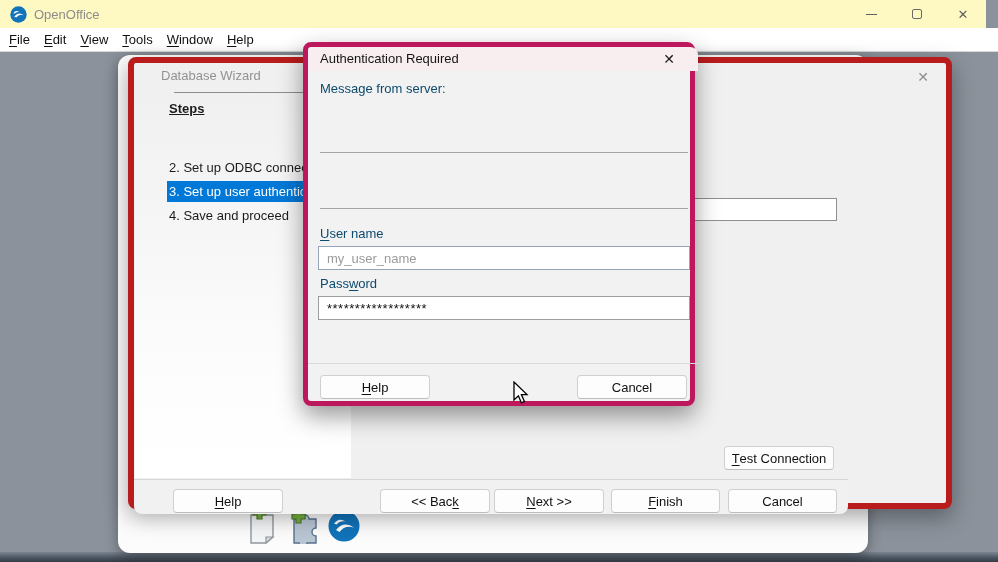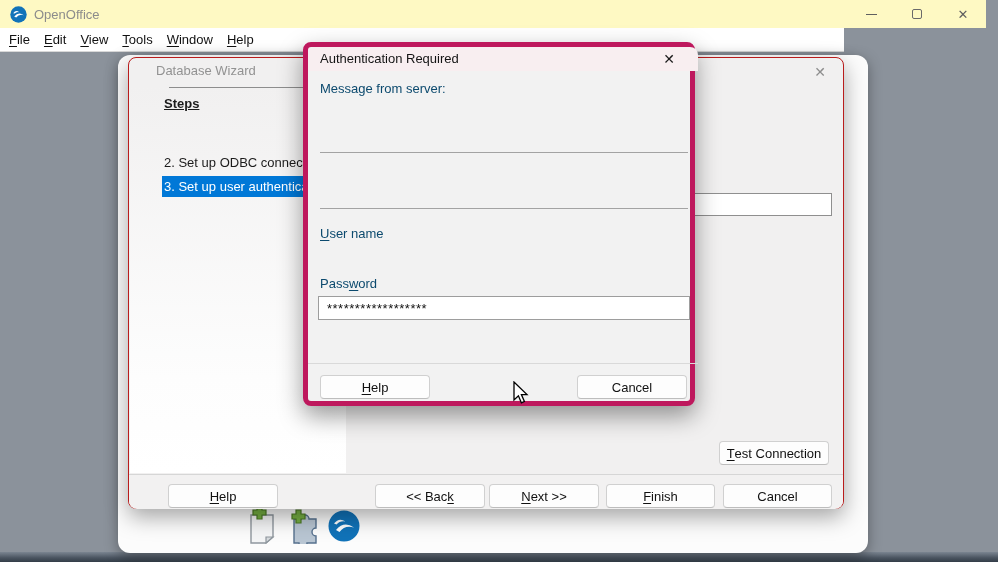--- a/index.html
+++ b/index.html
@@ -12,34 +12,34 @@
   
   .titlebar { position:absolute; left:0; top:0; width:986px; height:28px;
     background:#fef9c3; display:flex; align-items:center; }
   .titlebar .app-title { color:#8c8c8c; margin-left:7px; }
   .logo16 { margin-left:10px; width:17px; height:17px; }
   .wincontrols { position:absolute; right:0; top:0; height:28px; display:flex; }
   .wc { width:46px; height:28px; display:flex; align-items:center; justify-content:center; }
   .glyph-min { width:11px; height:0; border-top:1px solid #5f5f5f; }
   .glyph-max { width:10px; height:10px; border:1px solid #6a6a6a; border-radius:2px; }
   .glyph-x  { color:#5f5f5f; font-size:13px; line-height:1; }
-  .menubar { position:absolute; left:0; top:28px; width:844px; height:24px;
+  .menubar { position:absolute; left:0; top:28px; width:998px; height:24px;
     background:#ffffff; border-bottom:1px solid #d8d8d8; display:flex; align-items:center; padding-left:2px; }
   .menu-item { padding:3px 7px; color:#111; }
   .mn { text-decoration:underline; text-underline-offset:2px; }
   
   .desktop { position:absolute; left:0; top:52px; width:998px; height:510px; background:#8b929b; }
   .bottom-strip { position:absolute; left:0; top:500px; width:998px; height:10px;
     background:linear-gradient(#7b8591, #49535f 60%, #333d48); }
   .backwin { position:absolute; left:118px; top:3px; width:750px; height:498px;
     background:#fcfcfc; border-radius:12px; box-shadow:0 4px 14px rgba(0,0,0,.35); z-index:1; }
   .bg-icon { position:absolute; z-index:2; }
   
-  .wizard { position:absolute; left:128px; top:5px; width:716px; height:452px; z-index:3;
-    background:#f1f0f0; border:1px solid #b91c1c; border-radius:8px;
+  .wizard { position:absolute; left:128px; top:5px; width:824px; height:452px; z-index:3;
+    background:#f1f0f0; border:6px solid #b91c1c; border-radius:8px;
     box-shadow:0 8px 22px rgba(0,0,0,.35); }
   .wizard-title { position:absolute; left:27px; top:5px; color:#929292; }
   .dlg-close { position:absolute; width:26px; height:20px; display:flex; align-items:center;
     justify-content:center; font-size:14px; line-height:1; }
   .wizard .dlg-close { right:10px; top:4px; color:#8d8d8d; }
   .steps-pane { position:absolute; left:1px; top:29px; width:216px; height:386px;
     background:linear-gradient(#f1f0f0, #fdfdfd 75%, #ffffff); }
   .steps-header-line { position:absolute; left:40px; top:29px; width:170px; height:0; border-top:1px solid #8d8d8d; }
   .steps-heading { position:absolute; left:35px; top:38px; font-weight:bold; text-decoration:underline; }
   .step-row { position:absolute; left:33px; width:182px; height:21px; line-height:21px; padding-left:2px; }
@@ -135,20 +135,21 @@
     <div class="wizard">
       <span class="wizard-title">Database Wizard</span>
       <div class="dlg-close">
           <span>✕</span>
         </div>
       <div class="steps-pane"></div>
       <div class="steps-header-line"></div>
       <span class="steps-heading">Steps</span>
       <div class="step-row" style="top:94px;"><span>2. Set up ODBC connection</span></div>
       <div class="step-row active" style="top:118px;"><span>3. Set up user authentication</span></div>
+      <div class="step-row" style="top:142px;"><span>4. Save and proceed</span></div>
 
       <input class="wiz-input" type="text" style="">
 
       <div class="btn test-btn">
         <span></span>
           <span class="mn">T</span>
           <span>est Connection</span>
       </div>
 
       <div class="wiz-footer">
@@ -185,20 +186,21 @@
       <span class="auth-title">Authentication Required</span>
       <div class="dlg-close">
           <span>✕</span>
         </div>
 
       <span class="auth-text" style="top:34px;">Message from server:</span>
       <div class="sep" style="left:12px; top:105px; width:368px;"></div>
       <div class="sep" style="left:12px; top:161px; width:368px;"></div>
 
       <span class="auth-text" style="top:179px;"><span></span><span class="mn">U</span><span>ser name</span></span>
+      <input class="auth-input user-input" type="text" value="my_user_name" style="">
 
       <span class="auth-text" style="top:229px;"><span>Pass</span><span class="mn">w</span><span>ord</span></span>
       <input class="auth-input pass-input" type="text" value="******************" style="">
 
       <div class="auth-btnrow-sep"></div>
       <div class="btn ab-help">
           <span></span>
           <span class="mn">H</span>
           <span>elp</span>
         </div>

